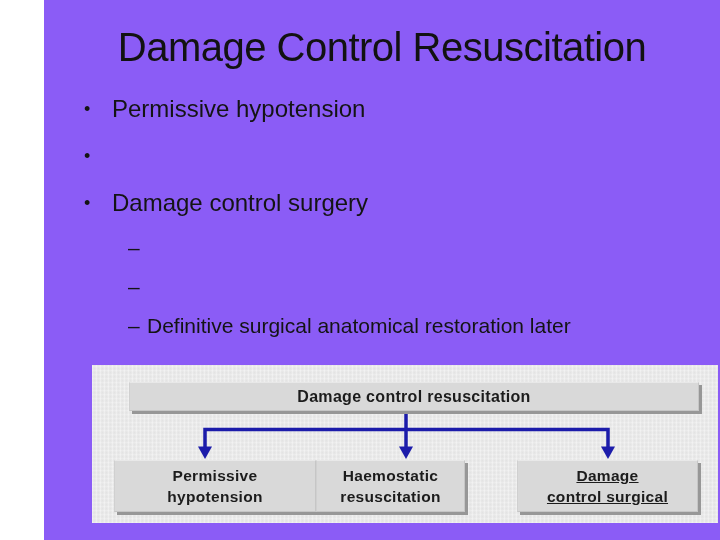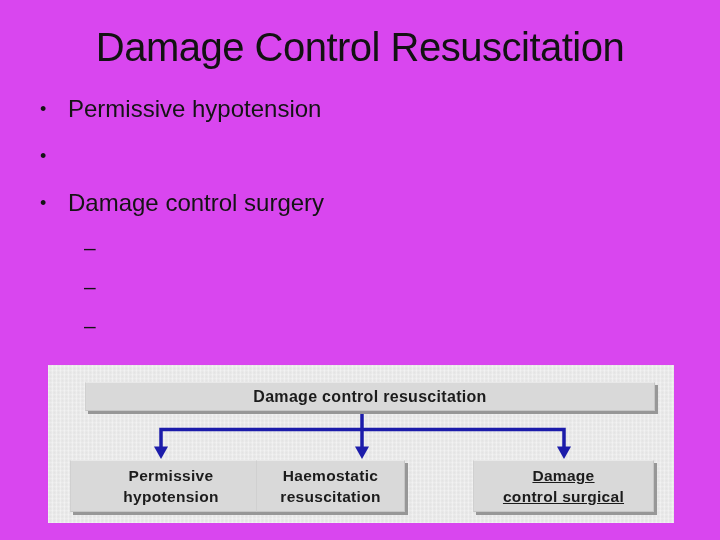--- a/index.html
+++ b/index.html
@@ -4,21 +4,21 @@
 <style>
   html, body { margin:0; padding:0; }
   body {
     width:720px; height:540px;
     background:#ffffff;
     font-family:"Liberation Sans", sans-serif;
     position:relative;
     overflow:hidden;
   }
 
-  .slide { position:absolute; inset:0; background:#d946ef; }
+  .slide { position:absolute; inset:0; background:#8b5cf6;margin-left:44px; }
 
   .title {
     position:absolute; top:24px; left:0; right:0;
     text-align:center;
     font-size:40px; line-height:46px;
     color:#121212;
     letter-spacing:-0.5px;
   }
 
   .content { position:absolute; left:40px; top:94px; right:14px; color:#141414; }
@@ -47,21 +47,21 @@
     border-left-color:#d0d0d0;
     box-shadow:3px 3px 0 #979797;
     color:#1c1c1c;
     font-weight:bold;
     text-align:center;
     letter-spacing:0.3px;
   }
   .root-box { left:37px; top:17px; width:570px; height:29px; font-size:16px; line-height:27px; }
   .child-box { top:95px; height:52px; font-size:15.5px; line-height:21px; padding-top:4px; }
   .child-0 { left:22px;  width:202px; }
-  .child-1 { left:208px; width:149px; }
+  .child-1 { left:224px; width:149px; }
   .child-2 { left:425px; width:181px;text-decoration:underline; }
 
   .arrows-svg { position:absolute; left:0; top:0; pointer-events:none; }
 </style>
 </head>
 <body>
 
 <div class="slide">
 
   <div class="title">Damage Control Resuscitation</div>
@@ -84,20 +84,21 @@
 
     <div class="subs">
       <div class="sub">
         <span class="marker">–</span>
       </div>
       <div class="sub">
         <span class="marker">–</span>
       </div>
       <div class="sub">
         <span class="marker">–</span>
+        <span>Definitive surgical anatomical restoration later</span>
       </div>
     </div>
 
   </div>
 
   <div class="figure-panel">
 
     <svg class="arrows-svg" width="626" height="158" viewBox="0 0 626 158">
       <path d="M314 44 L314 83" stroke="#1c1caa" stroke-width="3.5" fill="none"></path>
       <path d="M113 83 L113 64.5 L516 64.5 L516 83" stroke="#1c1caa" stroke-width="3.5" fill="none"></path>

